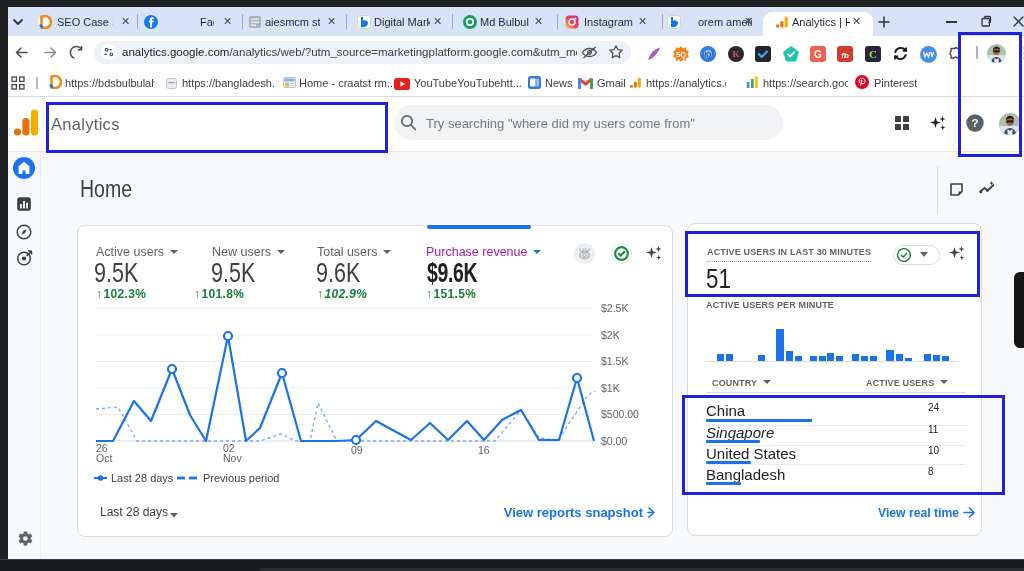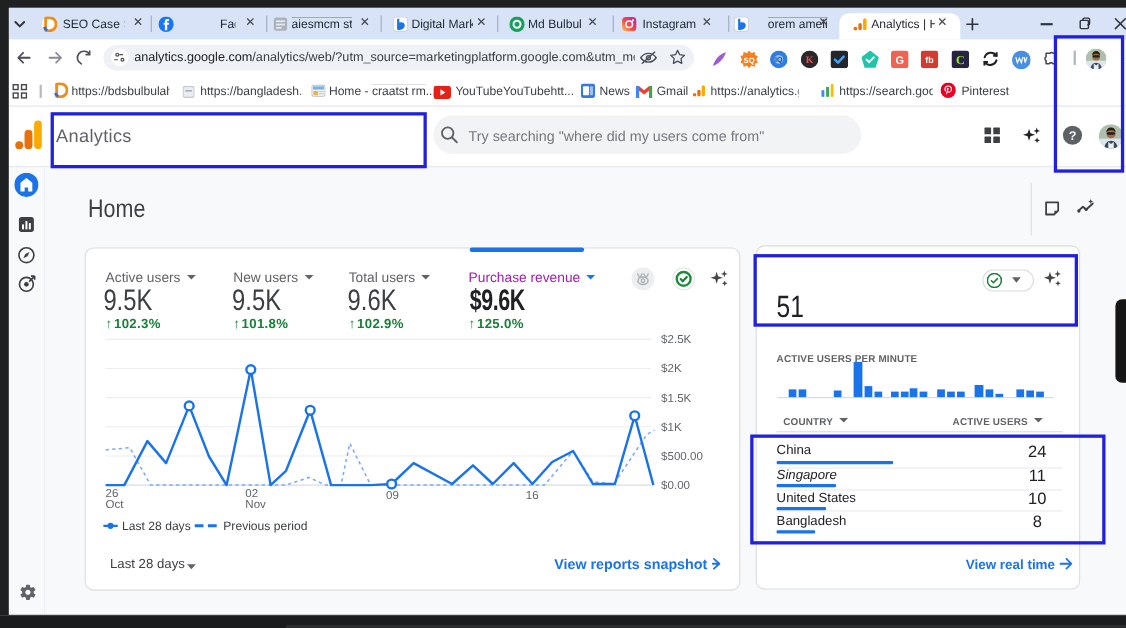--- a/index.html
+++ b/index.html
@@ -14,22 +14,22 @@
   .ovl{text-decoration:overline;}
   .bmtxt{position:absolute;top:77px;font-size:11px;color:#3c4043;white-space:nowrap;overflow:hidden;}
   .bmic{position:absolute;top:75px;}
   .extic{position:absolute;top:46px;}
   .anno{position:absolute;border:3px solid #2121dd;z-index:60;}
   .grn{color:#188038;font-size:12px;font-weight:bold;letter-spacing:.3px;}
   .mlab{position:absolute;font-size:12.5px;color:#5f6368;white-space:nowrap;}
   .mval{position:absolute;font-size:27px;color:#3c4043;transform:scaleX(.8);transform-origin:0 0;}
   .rtt{position:absolute;font-size:9px;font-weight:bold;color:#5f6368;letter-spacing:.15px;white-space:nowrap;}
   .caret{display:inline-block;width:0;height:0;border-left:4px solid transparent;border-right:4px solid transparent;border-top:4.5px solid #5f6368;vertical-align:2px;margin-left:6px;}
-  .rowname{position:absolute;font-size:12px;color:#202124;}
-  .rowval{position:absolute;font-size:15px;color:#202124;text-align:center;width:30px;}
+  .rowname{position:absolute;font-size:15px;color:#202124;}
+  .rowval{position:absolute;font-size:10px;color:#202124;text-align:left;width:30px;}
   .rowbar{position:absolute;height:3px;background:#1a73e8;border-radius:1px;}
   .rowsep{position:absolute;height:1px;background:#e8eaed;width:260px;left:706px;}
 </style>
 </head>
 <body>
 <div id="screen">
 
   <div class="abs" style="left:8px;top:7px;width:1016px;height:29px;background:#d9e3f8;"></div>
   <div class="abs" style="left:8px;top:36px;width:1016px;height:32px;background:#fff;"></div>
   <div class="abs" style="left:8px;top:68px;width:1016px;height:29px;background:#fff;border-bottom:1px solid #dadce0;"></div>
@@ -367,23 +367,23 @@
 
   <div class="mlab" style="left:96px;top:245px;">Active users<span class="caret"></span></div>
   <div class="mlab" style="left:212px;top:245px;">New users<span class="caret"></span></div>
   <div class="mlab" style="left:317px;top:245px;">Total users<span class="caret"></span></div>
   <div class="mlab" style="left:426px;top:245px;color:#a21caf;">Purchase revenue<span class="caret" style="border-top-color:#1a73e8;"></span></div>
   <div class="mval" style="left:94px;top:258px;">9.5K</div>
   <div class="mval" style="left:211px;top:258px;">9.5K</div>
   <div class="mval" style="left:316px;top:258px;">9.6K</div>
   <div class="mval" style="left:427px;top:258px;font-weight:bold;letter-spacing:-0.5px;transform:scaleX(.72);color:#202124;">$9.6K</div>
   <div class="abs grn" style="left:96px;top:287px;">↑ 102.3%</div>
-  <div class="abs grn" style="left:212px;top:287px;">↑ 101.8%</div>
-  <div class="abs grn" style="left:317px;top:287px;">↑ 102.9%</div>
-  <div class="abs grn" style="left:426px;top:287px;">↑ 125.0%</div>
+  <div class="abs grn" style="left:194px;top:287px;">↑ 101.8%</div>
+  <div class="abs grn" style="left:317px;top:287px;font-style:italic;">↑ 102.9%</div>
+  <div class="abs grn" style="left:426px;top:287px;">↑ 151.5%</div>
   <svg class="abs" style="left:574px;top:243px;" width="21" height="21" viewBox="0 0 21 21">
       <circle cx="10.5" cy="10.5" r="10.5" fill="#eceef0"></circle>
       <path d="M5.5 5.5l2.2 4.2M9.9 5.5L7.7 9.7M11.1 5.5l2.2 4.2M15.5 5.5l-2.2 4.2" stroke="#adb2b8" stroke-width="1.2" fill="none"></path>
       <ellipse cx="10.5" cy="12.2" rx="4.6" ry="3.4" fill="none" stroke="#adb2b8" stroke-width="1.4"></ellipse>
       <circle cx="10.5" cy="12.2" r="1.6" fill="none" stroke="#adb2b8" stroke-width="1.2"></circle>
     </svg>
   <svg class="abs" style="left:611px;top:243px;" width="21" height="21" viewBox="0 0 21 21">
       <circle cx="10.5" cy="10.5" r="10" fill="#fff" stroke="#e4e6e8" stroke-width="1"></circle>
       <circle cx="10.5" cy="10.5" r="6.3" fill="none" stroke="#1e8e3e" stroke-width="2.2"></circle>
       <path d="M7.8 10.7l1.9 1.9 3.6-3.8" fill="none" stroke="#188038" stroke-width="2" stroke-linecap="round"></path>
@@ -438,33 +438,34 @@
       <text x="126" y="257">Previous period</text>
     </g>
 
     <text x="23" y="291" font-family="Liberation Sans" font-size="12" fill="#3c4043">Last 28 days</text>
     <path d="M93 288l4 4.5 4-4.5z" fill="#5f6368"></path>
     <text x="566" y="292" text-anchor="end" font-family="Liberation Sans" font-size="13" font-weight="bold" fill="#1a73e8">View reports snapshot</text>
     <path d="M572 283l5 4.5-5 4.5M577 287.5h-6" stroke="#1a73e8" stroke-width="1.6" fill="none" stroke-linecap="round" stroke-linejoin="round"></path>
   </svg>
 
   <div class="abs" style="left:687px;top:223px;width:295px;height:313px;background:#fff;border:1px solid #dadce0;border-radius:8px;"></div>
+  <div class="rtt" style="left:707px;top:247px;border-bottom:1px dotted #9aa0a6;padding-bottom:4px;">ACTIVE USERS IN LAST 30 MINUTES</div>
   <div class="abs" style="left:893px;top:245px;width:47px;height:20px;border:1px solid #dadce0;border-radius:10px;background:#fff;"></div>
   <svg class="abs" style="left:897px;top:248px;" width="14" height="14" viewBox="0 0 18 18">
       <circle cx="9" cy="9" r="8.2" fill="none" stroke="#188038" stroke-width="1.8"></circle>
       <path d="M5.5 9.2l2.4 2.4 4.6-4.8" fill="none" stroke="#188038" stroke-width="1.8" stroke-linecap="round"></path>
     </svg>
   <div class="abs" style="left:920px;top:252px;width:0;height:0;border-left:4.5px solid transparent;border-right:4.5px solid transparent;border-top:5px solid #5f6368;"></div>
   <svg class="abs" style="left:948px;top:244px;" width="19" height="19" viewBox="0 0 19 19">
       <path d="M6.5 3l1.3 4.2L12 8.5 7.8 9.8 6.5 14 5.2 9.8 1 8.5l4.2-1.3z" fill="#444746"></path>
       <path d="M13.5 2l.8 2.2 2.2.8-2.2.8-.8 2.2-.8-2.2-2.2-.8 2.2-.8z" fill="#444746"></path>
       <path d="M13.8 11l.7 1.9 1.9.7-1.9.7-.7 1.9-.7-1.9-1.9-.7 1.9-.7z" fill="#444746"></path>
     </svg>
   <div class="abs" style="left:706px;top:263px;font-size:28px;color:#202124;transform:scaleX(.8);transform-origin:0 0;">51</div>
-  <div class="rtt" style="left:706px;top:321px;">ACTIVE USERS PER MINUTE</div>
+  <div class="rtt" style="left:706px;top:300px;">ACTIVE USERS PER MINUTE</div>
   <svg class="abs" style="left:706px;top:323px;" width="256" height="40" viewBox="0 0 256 40">
     <line x1="0" y1="38.5" x2="252" y2="38.5" stroke="#dadce0" stroke-width="1"></line>
     <g fill="#1a73e8">
       <rect x="11" y="31" width="7" height="7"></rect>
       <rect x="20" y="31" width="7" height="7"></rect>
       <rect x="52" y="32" width="7" height="6"></rect>
       <rect x="70" y="6" width="8" height="32"></rect>
       <rect x="80" y="28" width="7" height="10"></rect>
       <rect x="89" y="33" width="7" height="5"></rect>
       <rect x="104" y="33" width="7" height="5"></rect>

